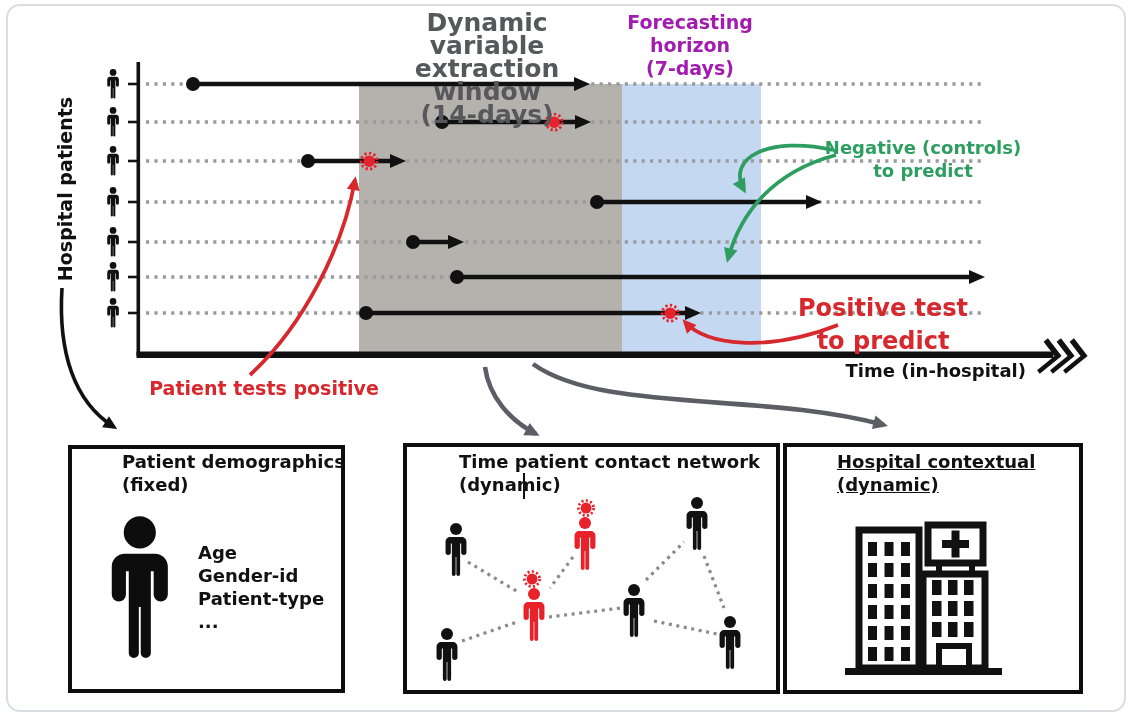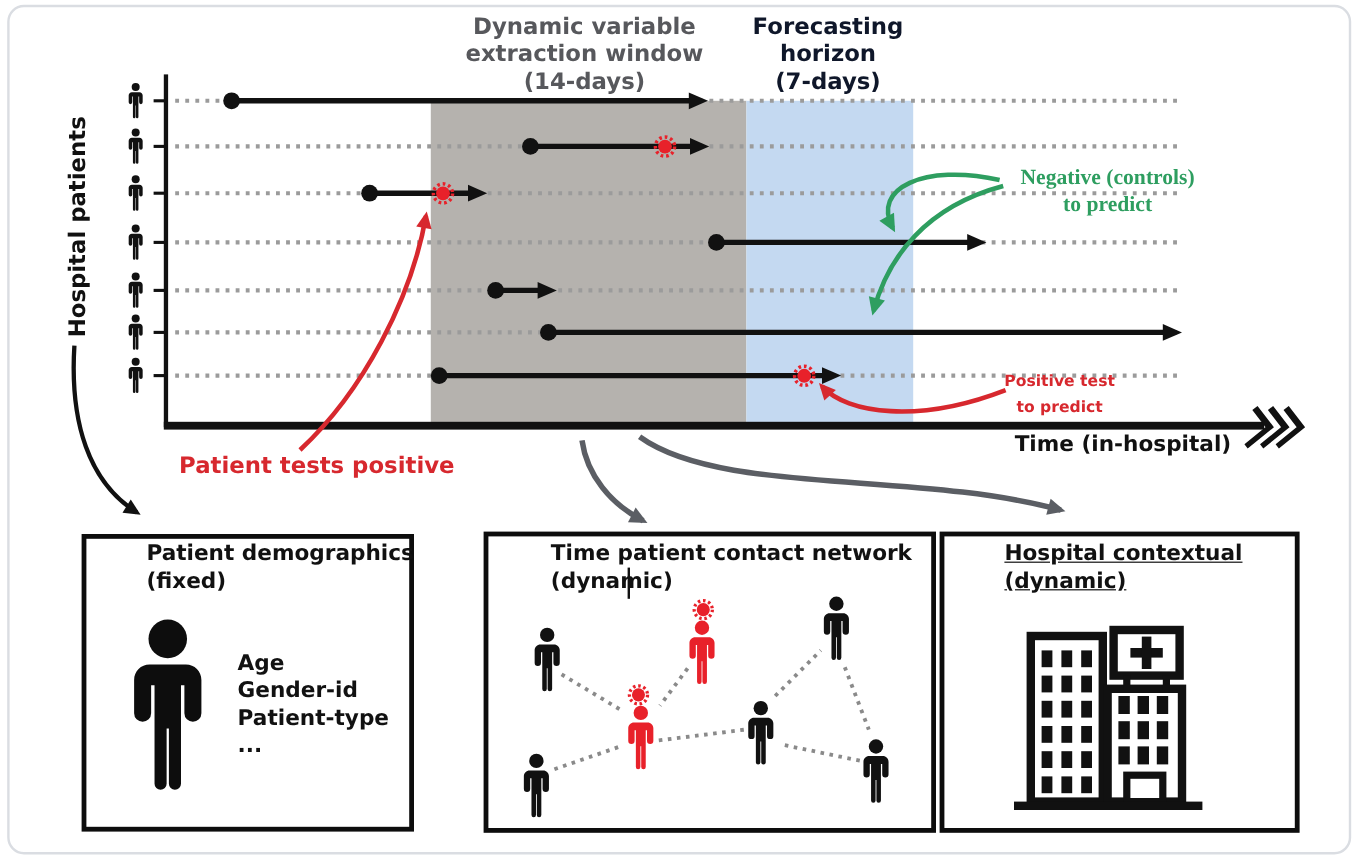--- a/index.html
+++ b/index.html
@@ -2,24 +2,24 @@
 <html><head>
 <meta charset="utf-8">
 <style>
   html,body{margin:0;padding:0;background:#fff;}
   .stage{position:relative;width:1130px;height:716px;background:#fff;overflow:hidden;
          font-family:"DejaVu Sans","Liberation Sans",sans-serif;font-weight:bold;color:#111;}
   .card{position:absolute;left:6px;top:4px;width:1116px;height:704px;
         border:2px solid #dadde2;border-radius:14px;background:#fff;}
   .chart-svg{position:absolute;left:0;top:0;width:1130px;height:716px;pointer-events:none;}
   .lbl{position:absolute;white-space:pre-line;text-align:center;}
-  .lbl-extraction{left:377px;top:11px;width:220px;font-size:19px;line-height:23px;}
+  .lbl-extraction{left:377px;top:11px;width:220px;font-size:25px;line-height:23px;}
   .lbl-horizon{left:608px;top:11px;width:164px;font-size:19px;line-height:23px;}
   .lbl-negative{left:823px;top:136px;width:200px;font-size:18px;line-height:23px;}
-  .lbl-positive{left:793px;top:308px;width:180px;font-size:13px;line-height:21px;}
+  .lbl-positive{left:793px;top:292px;width:180px;font-size:24px;line-height:33px;}
   .lbl-testspos{left:148px;top:377px;width:232px;font-size:19px;}
   .lbl-time{left:826px;top:360px;width:200px;text-align:right;font-size:18px;}
   .lbl-ylab{left:-46px;top:178px;width:222px;font-size:19px;transform:rotate(-90deg);}
   .bigbox{position:absolute;border:4px solid #0d0d0d;background:#fff;box-sizing:border-box;}
   .box-demo{left:68px;top:445px;width:277px;height:248px;}
   .box-net{left:403px;top:443px;width:377px;height:251px;}
   .box-hosp{left:783px;top:443px;width:300px;height:251px;}
   .box-title{position:absolute;white-space:pre-line;font-size:18px;line-height:23px;text-align:left;margin-left:40px;}
   .bt-demo{left:82px;top:450px;width:260px;}
   .bt-net{left:419px;top:450px;width:350px;}
@@ -187,27 +187,27 @@
           <rect x="119" y="100" width="9.5" height="15" fill="#111"></rect>
         </g>
       <rect x="94" y="124" width="30" height="22" fill="#fff" stroke="#111" stroke-width="6"></rect>
       <rect x="0" y="146" width="157" height="7" fill="#111"></rect>
     </g>
   </svg>
 
   <div class="lbl lbl-extraction" style="color: rgb(87, 88, 92);">Dynamic variable
 extraction window
 (14-days)</div>
-  <div class="lbl lbl-horizon" style="color: #0f172a;">Forecasting
+  <div class="lbl lbl-horizon" style="color: #a21caf;">Forecasting
 horizon
 (7-days)</div>
   <div class="lbl lbl-ylab">Hospital patients</div>
   <div class="lbl lbl-time">Time (in-hospital)</div>
   <div class="lbl lbl-testspos" style="color: rgb(215, 40, 46);">Patient tests positive</div>
-  <div class="lbl lbl-negative" style="color: rgb(46, 158, 96); font-family: Liberation Serif, serif;">Negative (controls)
+  <div class="lbl lbl-negative" style="color: rgb(46, 158, 96);">Negative (controls)
 to predict</div>
   <div class="lbl lbl-positive" style="color: rgb(215, 40, 46);">Positive test
 to predict</div>
 
   <div class="box-title bt-demo">Patient demographics
 (fixed)</div>
   <div class="box-title bt-net">Time patient contact network
 (dynamic)</div>
   <div class="caret"></div>
   <div class="box-title bt-hosp">Hospital contextual

